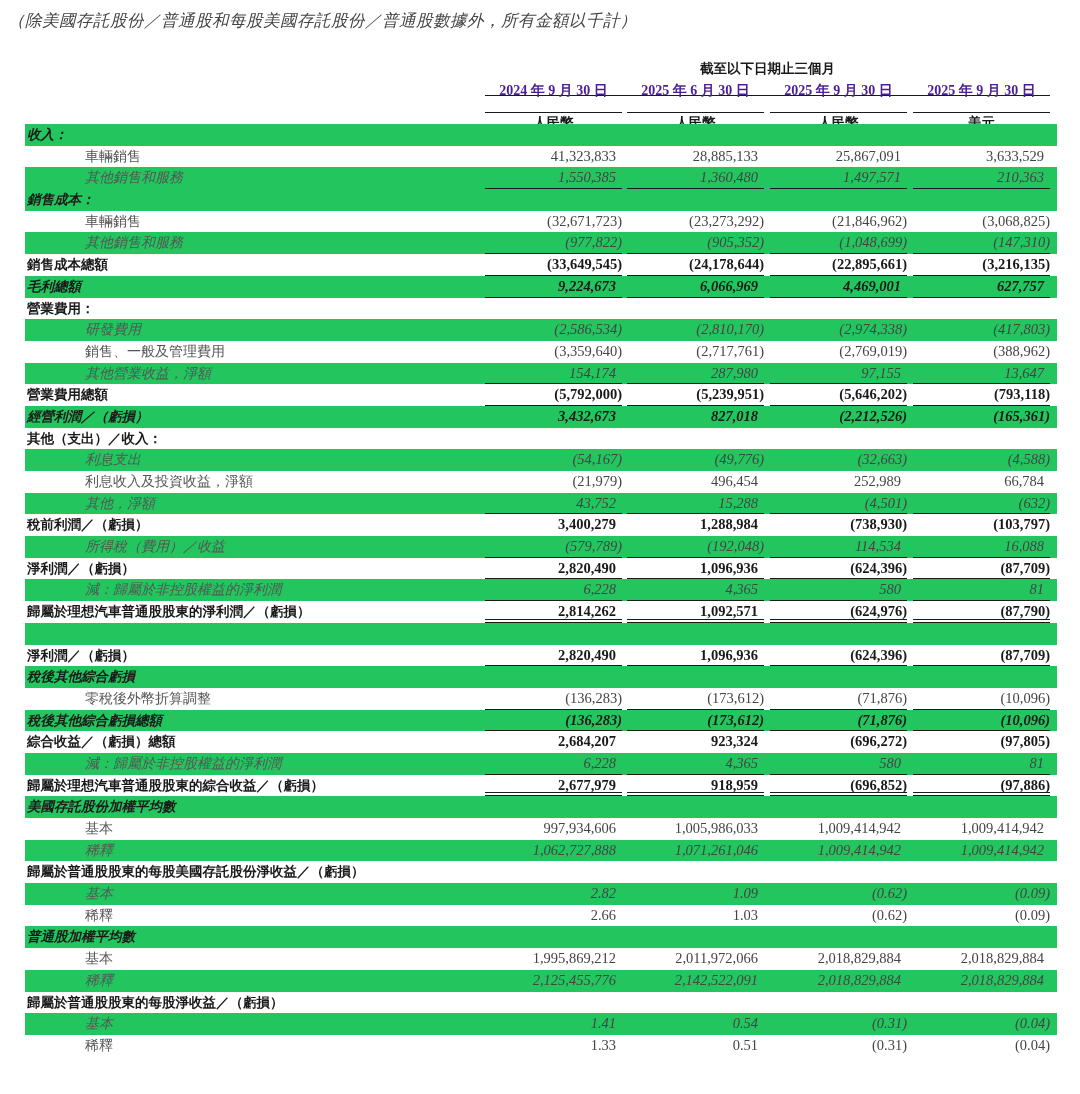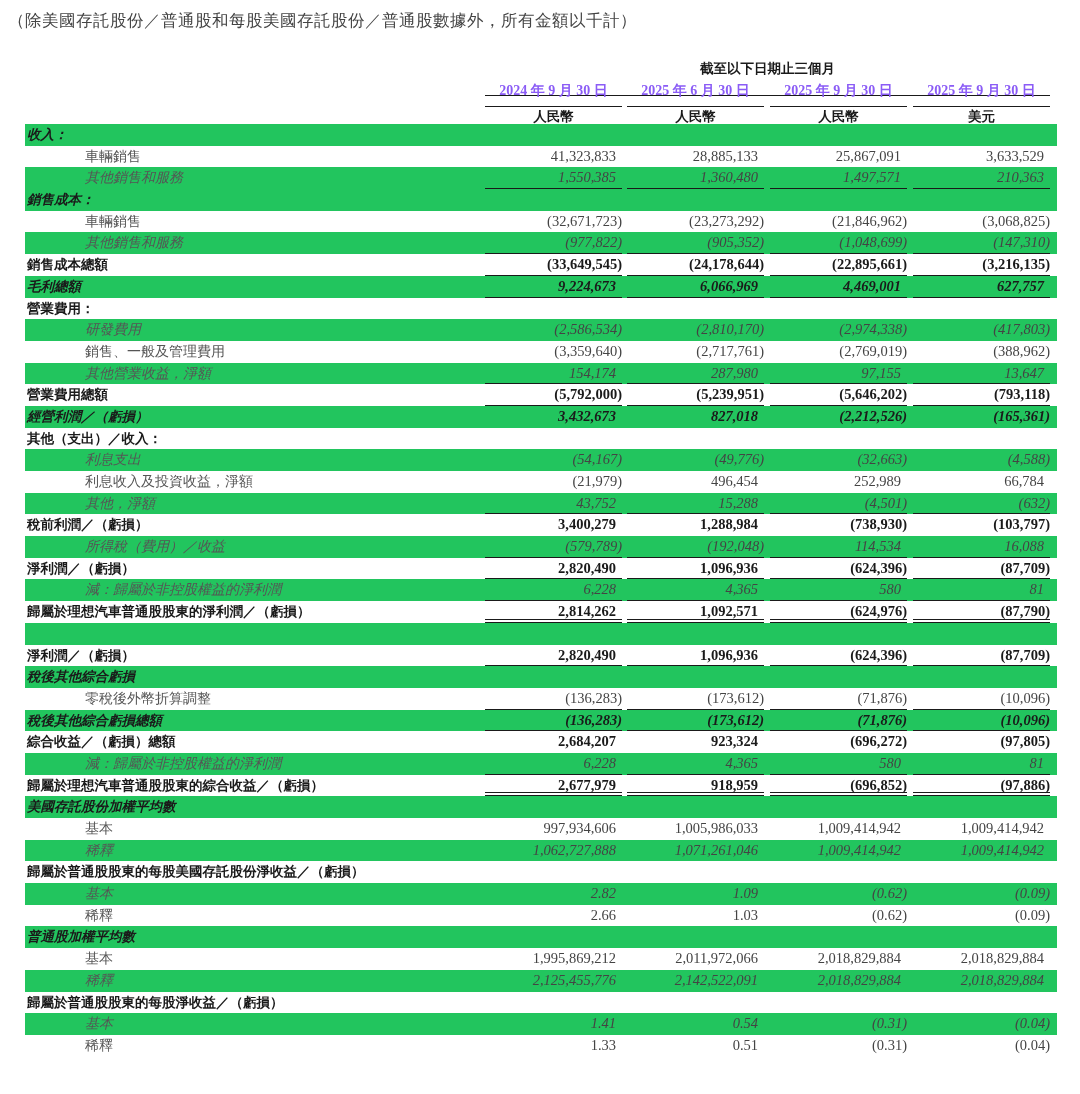--- a/index.html
+++ b/index.html
@@ -1,24 +1,24 @@
 <!DOCTYPE html>
 <html><head>
 <meta charset="utf-8">
 <style>
   html, body { margin: 0; padding: 0; background: #ffffff; }
   body { width: 1080px; height: 1094px; position: relative; overflow: hidden;
          font-family: "DejaVu Serif", "Liberation Serif", serif; color: #222; }
-  .title { position: absolute; left: 8px; top: 10px; font-size: 16.5px; color: #444; letter-spacing: 0.5px; white-space: nowrap; }
+  .title { position: absolute; left: 8px; top: 10px; font-size: 16.5px; color: #444; letter-spacing: 0.5px; white-space: nowrap; font-style: italic; }
   .period { position: absolute; left: 485px; width: 565px; top: 60px; text-align: center;
             font-family: "DejaVu Sans", sans-serif; font-weight: bold; font-size: 13.5px; color: #1a1a1a;
             border-bottom: 1.5px solid #1a1a1a; padding-bottom: 17px; }
   .colhead { position: absolute; top: 82px; width: 137px; text-align: center; }
-  .colhead .date { font-family: "Liberation Serif", serif; font-weight: bold; font-size: 14px; color: #8b5cf6;
-                   border-bottom: 1.5px solid #1a1a1a; padding-bottom: 6px; white-space: nowrap; }
+  .colhead .date { font-family: "Liberation Serif", serif; font-weight: bold; font-size: 14px; color: #4c1d95;
+                   border-bottom: 1.5px solid #1a1a1a; padding-bottom: 12px; white-space: nowrap; }
   .colhead .cur { font-family: "DejaVu Sans", sans-serif; font-weight: bold; font-size: 13.5px; color: #1a1a1a; margin-top: 1px; }
   .table { position: absolute; left: 25px; top: 124px; width: 1032px; }
   .row { position: relative; height: 21.7px; }
   .row.shade { background: #22c55e; font-style: italic; }
   .label { position: absolute; left: 2px; top: 2px; font-size: 14px; white-space: nowrap; }
   .row.bold .label { font-family: "DejaVu Sans", sans-serif; font-weight: bold; color: #1a1a1a; font-size: 13.5px; }
   .row.sub .label { left: 22px; color: #555; font-family: "DejaVu Serif", serif; margin-left: 38px; }
   .cell { position: absolute; top: 0; width: 137px; height: 21.7px; box-sizing: border-box; text-align: right;
           font-family: "Liberation Serif", serif; font-size: 14.5px; line-height: 21px; color: #444; padding-right: 0; }
   .row.bold .cell { font-weight: bold; color: #1a1a1a; }

